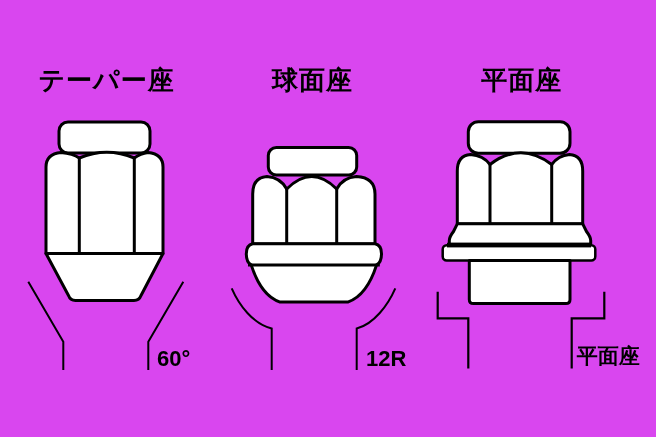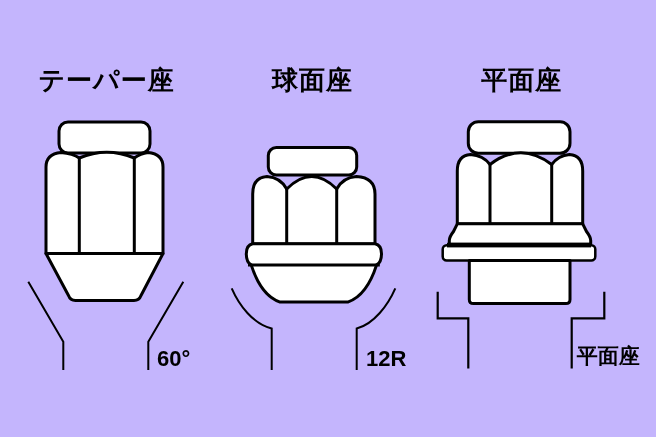--- a/index.html
+++ b/index.html
@@ -4,21 +4,21 @@
 <style>
   html, body {
     margin: 0;
     padding: 0;
     background: #ffffff;
   }
   .stage {
     position: relative;
     width: 656px;
     height: 437px;
-    background: #c4b5fd;
+    background: #d946ef;
     overflow: hidden;
   }
   svg { display: block; }
   .outline {
     fill: #ffffff;
     stroke: #000000;
     stroke-width: 3;
     stroke-linejoin: round;
   }
   .outline-thin {

